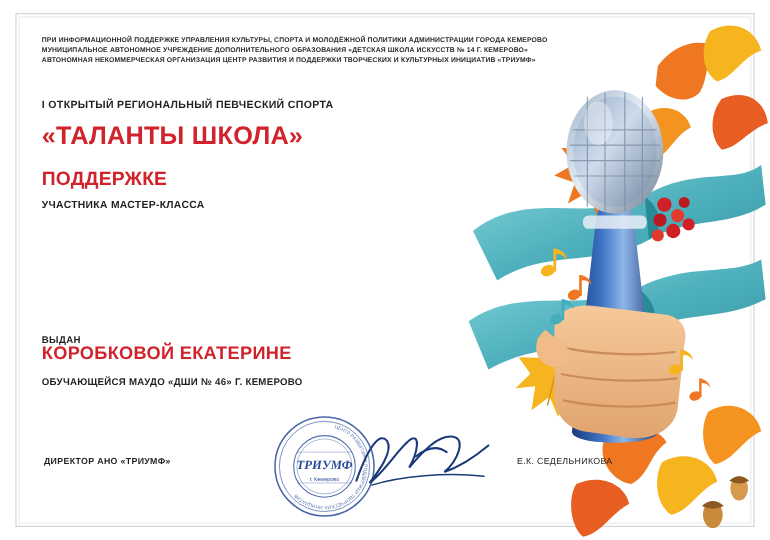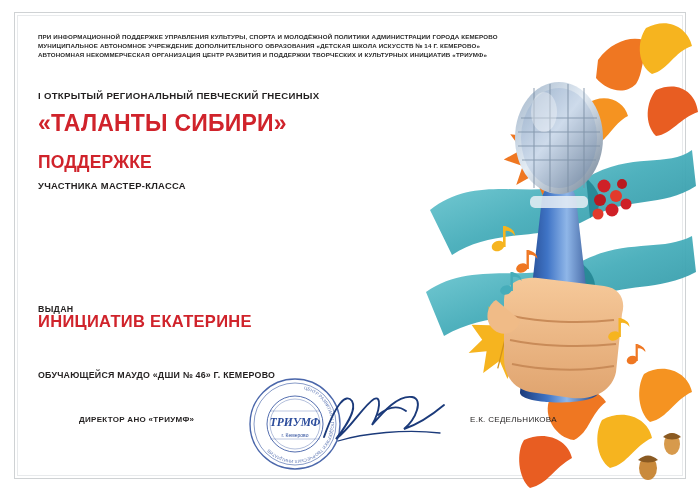--- a/index.html
+++ b/index.html
@@ -135,34 +135,32 @@
 
   .recipient-sub {
     position: absolute;
     left: 38px;
     top: 342px;
     font-size: 8.8px;
     font-weight: bold;
     letter-spacing: 0.25px;
     text-transform: uppercase;
     color: #221f1f;
-    margin-top: 28px;
   }
 
   
   .sig-left {
     position: absolute;
     left: 40px;
     top: 415px;
     font-size: 8px;
     font-weight: bold;
     letter-spacing: 0.3px;
     text-transform: uppercase;
     color: #221f1f;
-    margin-left: 39px;
   }
   .sig-right {
     position: absolute;
     left: 470px;
     top: 415px;
     font-size: 8px;
     font-weight: normal;
     letter-spacing: 0.3px;
     text-transform: uppercase;
     color: #221f1f;
@@ -338,29 +336,29 @@
       </g>
     </svg>
   </div>
 
   <div class="org-lines">
     <div>ПРИ ИНФОРМАЦИОННОЙ ПОДДЕРЖКЕ УПРАВЛЕНИЯ КУЛЬТУРЫ, СПОРТА И МОЛОДЁЖНОЙ ПОЛИТИКИ АДМИНИСТРАЦИИ ГОРОДА КЕМЕРОВО</div>
     <div>МУНИЦИПАЛЬНОЕ АВТОНОМНОЕ УЧРЕЖДЕНИЕ ДОПОЛНИТЕЛЬНОГО ОБРАЗОВАНИЯ «ДЕТСКАЯ ШКОЛА ИСКУССТВ № 14 Г. КЕМЕРОВО»</div>
     <div>АВТОНОМНАЯ НЕКОММЕРЧЕСКАЯ ОРГАНИЗАЦИЯ ЦЕНТР РАЗВИТИЯ И ПОДДЕРЖКИ ТВОРЧЕСКИХ И КУЛЬТУРНЫХ ИНИЦИАТИВ «ТРИУМФ»</div>
   </div>
 
-  <div class="contest-line">I ОТКРЫТЫЙ РЕГИОНАЛЬНЫЙ ПЕВЧЕСКИЙ ГНЕСИНЫХ</div>
-  <div class="main-title">«ТАЛАНТЫ СИБИРИ»</div>
+  <div class="contest-line">I ОТКРЫТЫЙ РЕГИОНАЛЬНЫЙ ПЕВЧЕСКИЙ СПОРТА</div>
+  <div class="main-title">«ТАЛАНТЫ ШКОЛА»</div>
 
   <div class="cert-word">ПОДДЕРЖКЕ</div>
   <div class="cert-sub">УЧАСТНИКА МАСТЕР-КЛАССА</div>
 
 
   <div class="issued-word">ВЫДАН</div>
-  <div class="recipient">ИНИЦИАТИВ ЕКАТЕРИНЕ</div>
+  <div class="recipient">КОРОБКОВОЙ ЕКАТЕРИНЕ</div>
   <div class="recipient-sub">ОБУЧАЮЩЕЙСЯ МАУДО «ДШИ № 46» Г. КЕМЕРОВО</div>
 
   <div class="sig-left">ДИРЕКТОР АНО «ТРИУМФ»</div>
   <div class="sig-right">Е.К. СЕДЕЛЬНИКОВА</div>
 
   <div class="stamp">
     <svg width="94" height="94" viewBox="0 0 94 94" xmlns="http://www.w3.org/2000/svg">
       <defs>
         <path id="ringpath" d="M47,47 m0,-36 a36,36 0 1,1 -0.1,0"></path>
       </defs>

